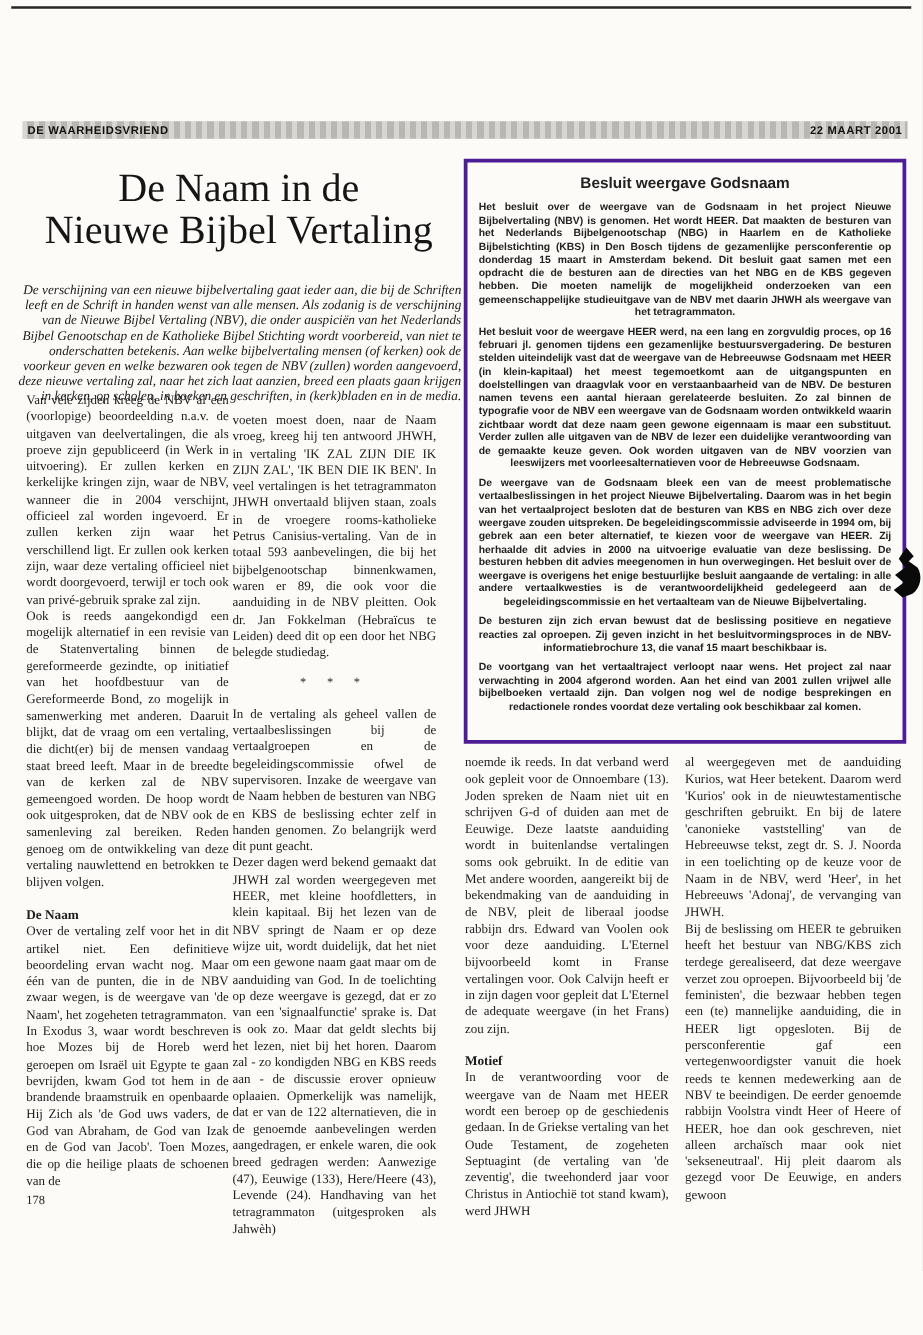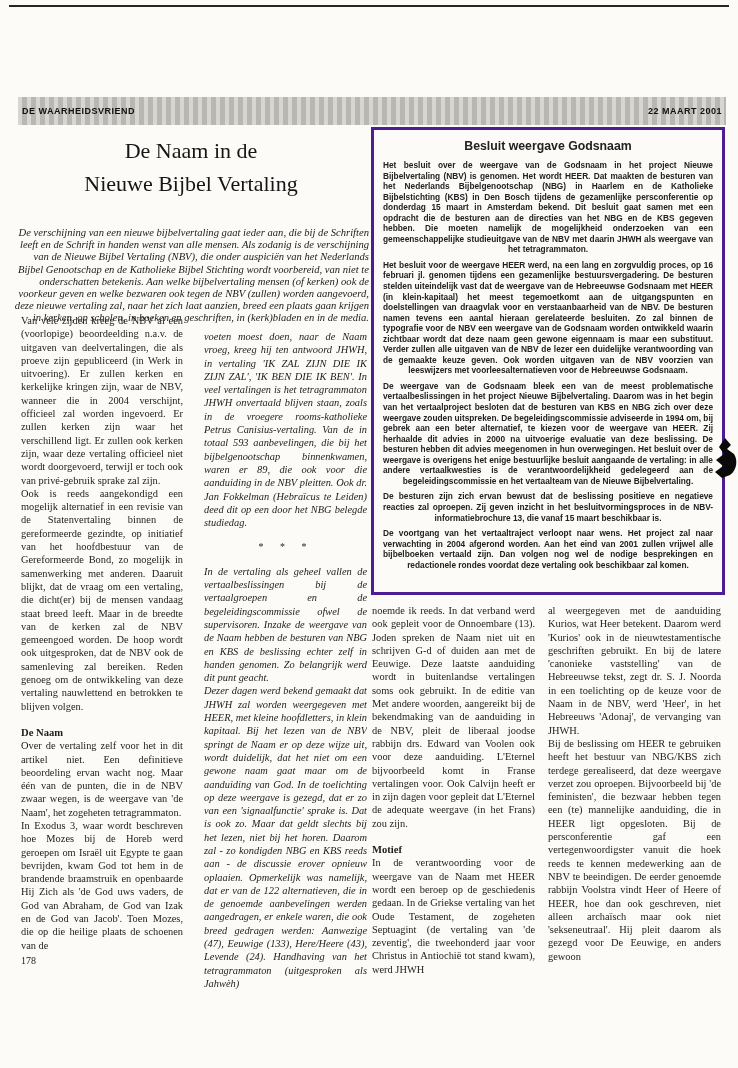--- a/index.html
+++ b/index.html
@@ -2,41 +2,41 @@
 <html><head>
 <meta charset="utf-8">
 <style>
   html,body{margin:0;padding:0;background:#e9e7e2;}
   .page{
     position:relative;width:738px;height:1068px;background:#fcfbf7;
     font-family:"Liberation Serif", serif;color:#1c1c1c;overflow:hidden;
   }
   .top-rule{position:absolute;top:5px;left:9px;width:720px;height:2px;background:#262626;}
   .masthead{
-    position:absolute;top:97px;left:18px;width:708px;height:28px;box-sizing:border-box;
+    position:absolute;top:97px;left:18px;width:708px;height:14px;box-sizing:border-box;
     background:#c6c4be;
     background-image:repeating-linear-gradient(90deg,rgba(255,255,255,.30) 0 4px,rgba(90,88,82,.12) 4px 9px);
     display:flex;justify-content:space-between;align-items:center;padding:0 4px;
     font-family:"Liberation Sans", sans-serif;font-weight:bold;font-size:9px;
     letter-spacing:.5px;color:#111;
   }
   .title-block{
     position:absolute;top:134px;left:20px;width:342px;text-align:center;
-    font-size:22px;line-height:33px;color:#151515;
+    font-size:32px;line-height:33px;color:#151515;
   }
   .intro{
     position:absolute;top:227px;left:13px;width:356px;text-align:right;
     font-style:italic;font-size:10.6px;line-height:12.2px;color:#1a1a1a;
   }
   .col{position:absolute;text-align:justify;font-size:10.4px;line-height:13.3px;overflow:hidden;}
   .col p{margin:0;}
   .col h3{margin:13px 0 0 0;font-size:10.6px;font-weight:bold;}
   .col .separator{text-align:center;margin:11px 0;letter-spacing:7px;font-size:10px;text-align-last:center;}
   .col1{left:21px;top:314px;width:162px;height:668px;}
-  .col2{left:204px;top:330px;width:163px;height:662px;font-style:italic;}
+  .col2{left:186px;top:330px;width:163px;height:662px;}
   .col3{left:372px;top:604px;width:163px;height:404px;}
   .col4{left:548px;top:604px;width:173px;height:404px;}
   .pagenum{margin-top:2px;text-align:left;font-size:10px;}
   .box{
     position:absolute;left:371px;top:127px;width:354px;height:468px;box-sizing:border-box;
     border:3px solid #4c1d95;background:#fcfbf7;padding:5px 9px 4px;
     font-family:"Liberation Sans", sans-serif;font-weight:bold;
     font-size:8.3px;line-height:10.55px;color:#222;overflow:hidden;
   }
   .box-title{text-align:center;font-size:12.3px;line-height:16px;margin:3px 0 6px;}

